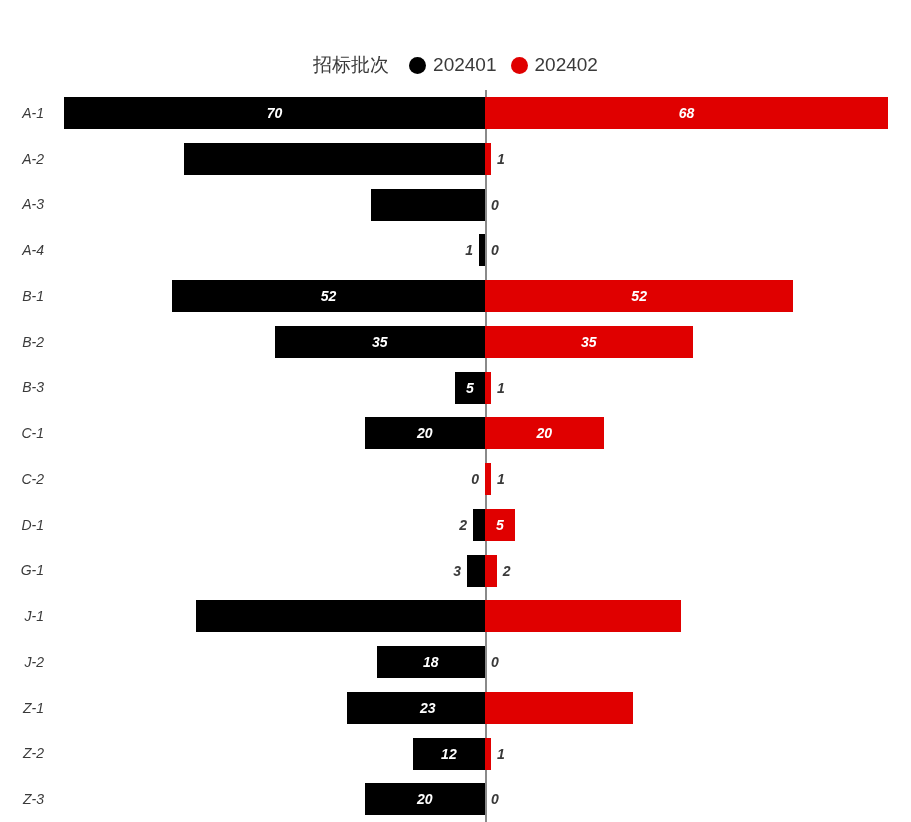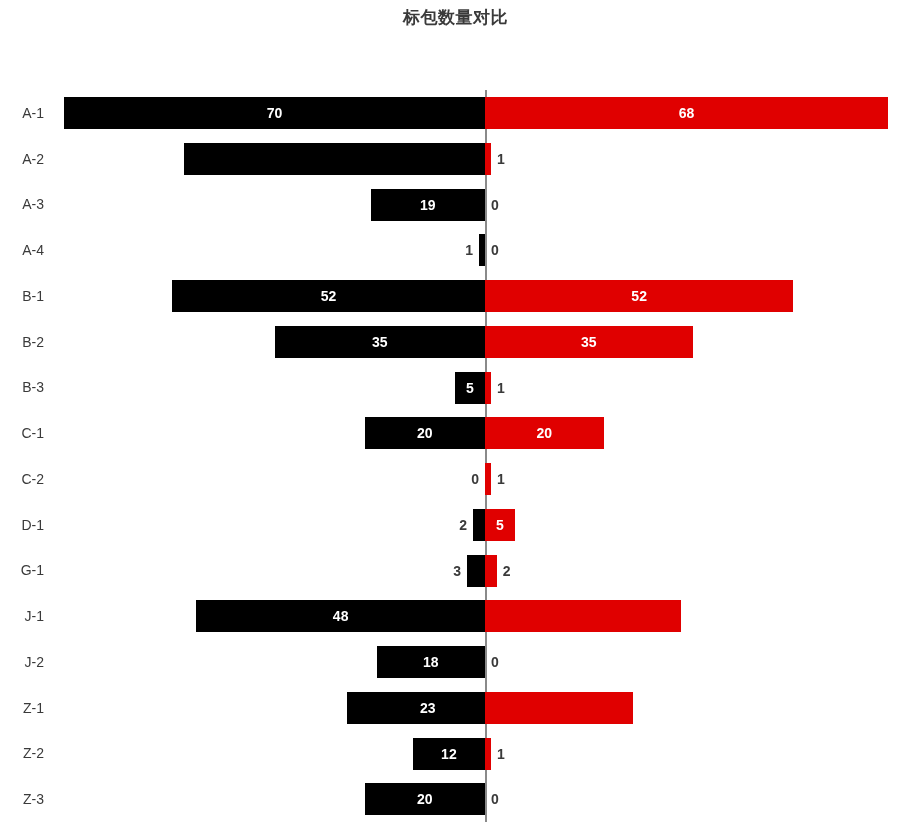--- a/index.html
+++ b/index.html
@@ -66,20 +66,21 @@
     left: 0;
     width: 911px;
     height: 732px;
   }
   .row {
     position: relative;
     width: 911px;
     height: 45.6px;
     display: flex;
     align-items: center;
+    font-style: italic;
   }
   .cat-label {
     position: absolute;
     left: 0;
     width: 44px;
     text-align: right;
     font-size: 14px;
     color: #3a3a3a;
   }
   .bars {
@@ -126,22 +127,32 @@
   .val-outside-right {
     color: #3a3a3a;
     text-align: left;
   }
 </style>
 </head>
 <body>
 
 <div class="chart-root">
 
-  <div class="chart-title">标包数量对比</div>
-
+
+  <div class="legend">
+    <span class="legend-title">招标批次</span>
+    <span class="legend-item">
+      <span class="legend-dot" style="background:#000000"></span>
+      <span>202401</span>
+    </span>
+    <span class="legend-item">
+      <span class="legend-dot" style="background:#e00000"></span>
+      <span>202402</span>
+    </span>
+  </div>
 
   <div class="axis-line"></div>
 
   <div class="plot" id="plot">
       <div class="row" style="height: 45.75px;">
         <div class="cat-label">A-1</div>
         <div class="bars" style="height: 45.75px;">
           <div class="bar bar-left" style="left: 8px; width: 421px; background: rgb(0, 0, 0);"></div>
           <div class="bar-value val-inside" style="left: 8px; width: 421px;">70</div>
           <div class="bar bar-right" style="left: 429px; width: 403.143px; background: rgb(224, 0, 0);"></div>
@@ -153,21 +164,20 @@
         <div class="bars" style="height: 45.75px;">
           <div class="bar bar-left" style="left: 128.286px; width: 300.714px; background: rgb(0, 0, 0);"></div>
           <div class="bar bar-right" style="left: 429px; width: 5.92857px; background: rgb(224, 0, 0);"></div>
           <div class="bar-value val-outside-right" style="left: 440.929px; width: 40px;">1</div>
         </div>
       </div>
       <div class="row" style="height: 45.75px;">
         <div class="cat-label">A-3</div>
         <div class="bars" style="height: 45.75px;">
           <div class="bar bar-left" style="left: 314.729px; width: 114.271px; background: rgb(0, 0, 0);"></div>
-          <div class="bar-value val-inside" style="left: 314.729px; width: 114.271px;">19</div>
           <div class="bar-value val-outside-right" style="left: 435px; width: 40px;">0</div>
         </div>
       </div>
       <div class="row" style="height: 45.75px;">
         <div class="cat-label">A-4</div>
         <div class="bars" style="height: 45.75px;">
           <div class="bar bar-left" style="left: 422.986px; width: 6.01429px; background: rgb(0, 0, 0);"></div>
           <div class="bar-value val-outside-left" style="left: 376.986px; width: 40px;">1</div>
           <div class="bar-value val-outside-right" style="left: 435px; width: 40px;">0</div>
         </div>
@@ -231,21 +241,20 @@
           <div class="bar bar-left" style="left: 410.957px; width: 18.0429px; background: rgb(0, 0, 0);"></div>
           <div class="bar-value val-outside-left" style="left: 364.957px; width: 40px;">3</div>
           <div class="bar bar-right" style="left: 429px; width: 11.8571px; background: rgb(224, 0, 0);"></div>
           <div class="bar-value val-outside-right" style="left: 446.857px; width: 40px;">2</div>
         </div>
       </div>
       <div class="row" style="height: 45.75px;">
         <div class="cat-label">J-1</div>
         <div class="bars" style="height: 45.75px;">
           <div class="bar bar-left" style="left: 140.314px; width: 288.686px; background: rgb(0, 0, 0);"></div>
-          <div class="bar-value val-inside" style="left: 140.314px; width: 288.686px;">48</div>
           <div class="bar bar-right" style="left: 429px; width: 195.643px; background: rgb(224, 0, 0);"></div>
         </div>
       </div>
       <div class="row" style="height: 45.75px;">
         <div class="cat-label">J-2</div>
         <div class="bars" style="height: 45.75px;">
           <div class="bar bar-left" style="left: 320.743px; width: 108.257px; background: rgb(0, 0, 0);"></div>
           <div class="bar-value val-inside" style="left: 320.743px; width: 108.257px;">18</div>
           <div class="bar-value val-outside-right" style="left: 435px; width: 40px;">0</div>
         </div>

